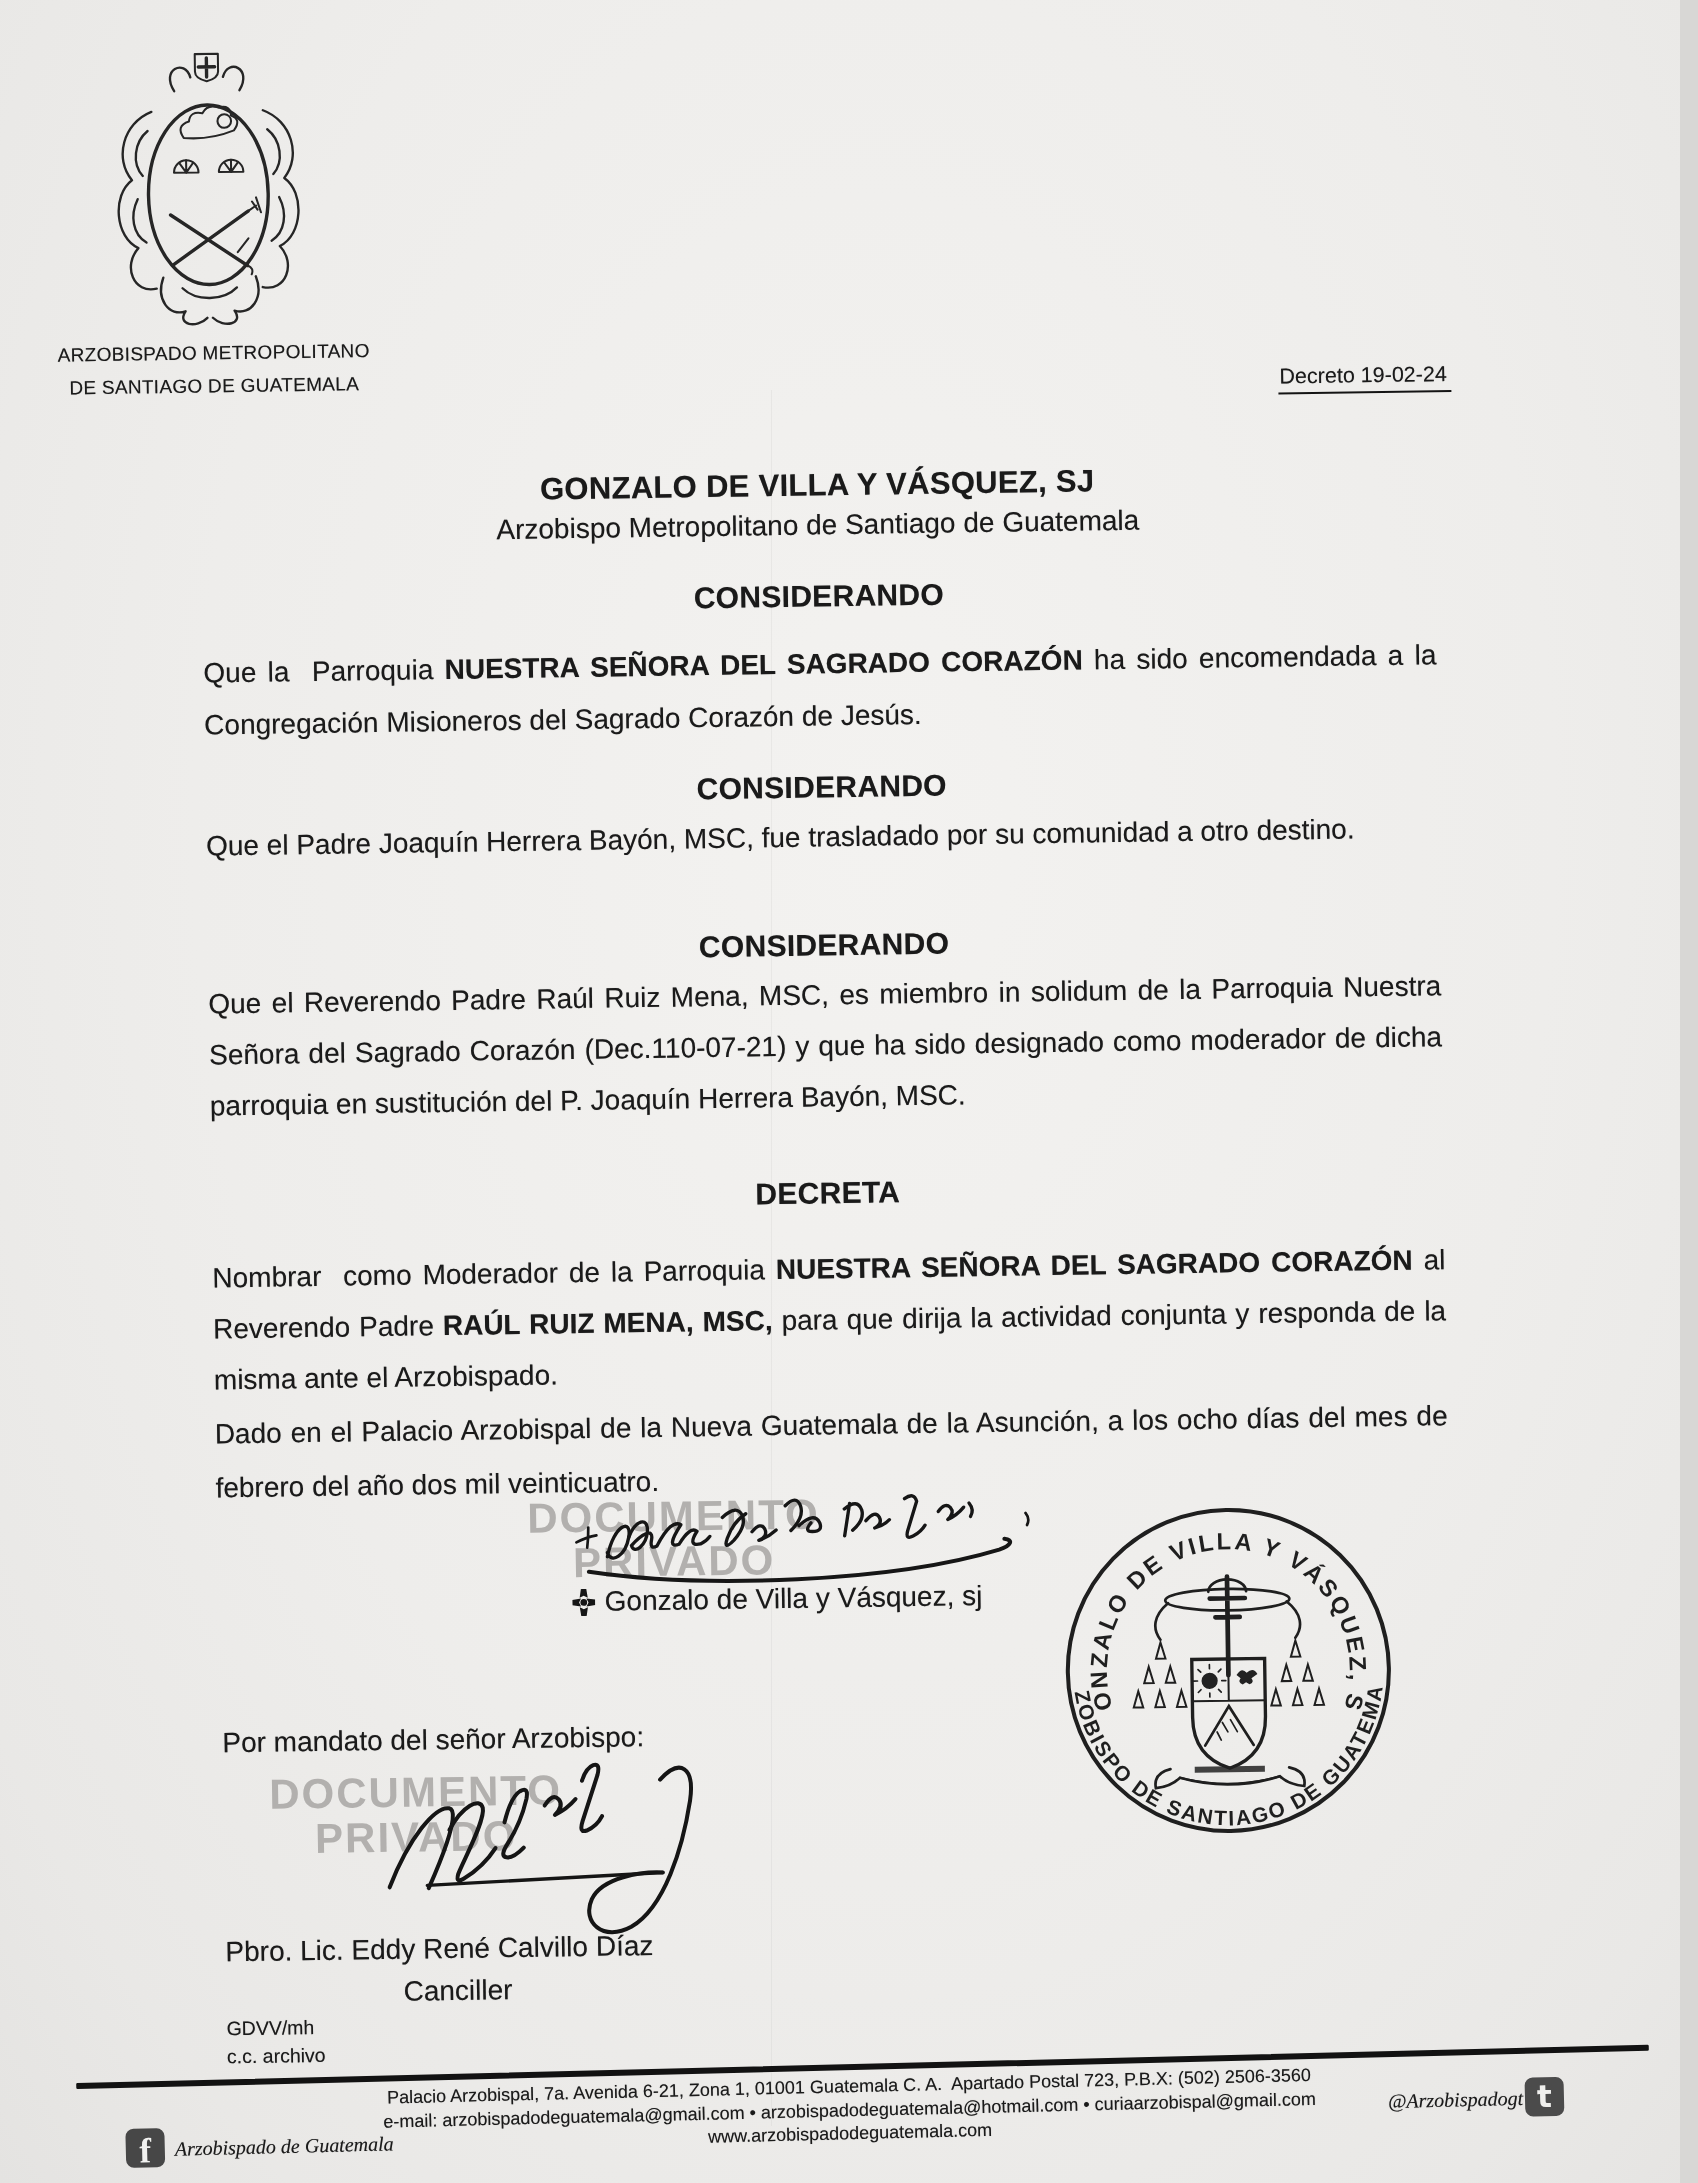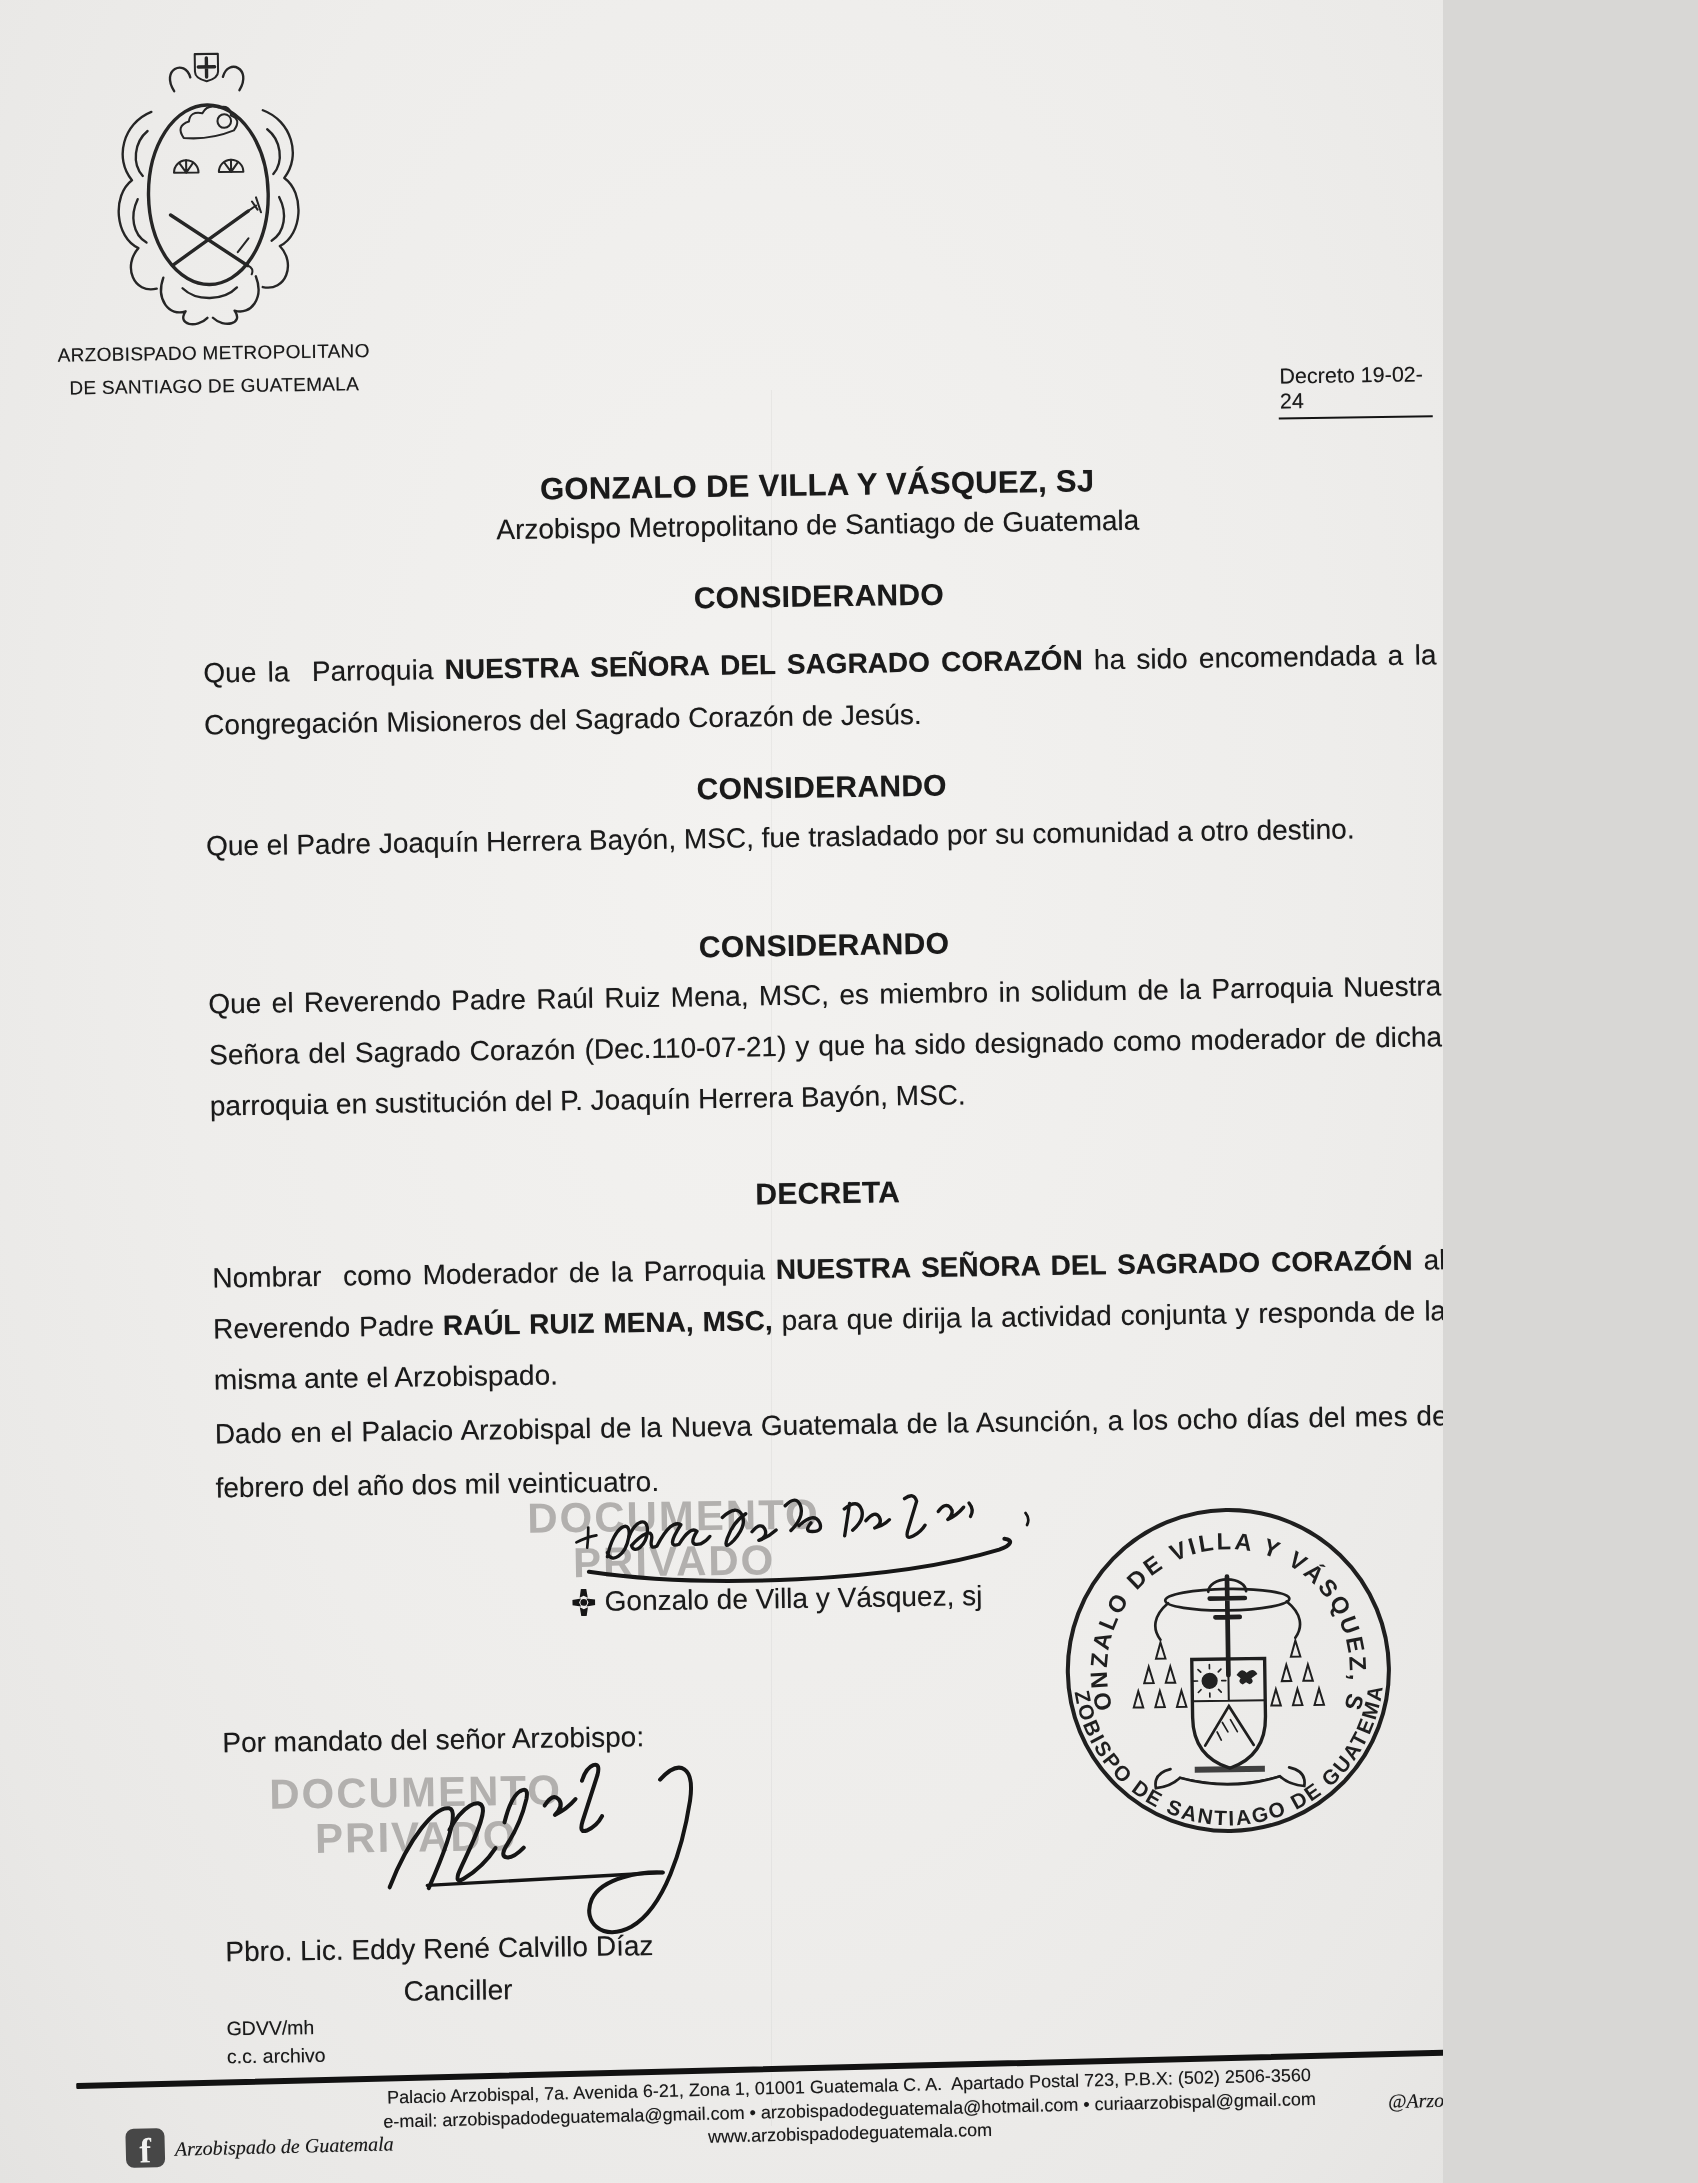--- a/index.html
+++ b/index.html
@@ -1,18 +1,18 @@
 <!DOCTYPE html>
 <html lang="es" style="font-size:10.8px"><head>
 <meta charset="utf-8">
 <style>
   html,body{margin:0;padding:0;background:#d8d7d5;}
   .page{
     position:relative;
-    width:1443px;height:2183px;
+    width:1680px;height:2183px;
     overflow:hidden;
     background:
       radial-gradient(ellipse at 52% 38%, #f3f2f0 0%, #eeedeb 55%, #e9e8e6 85%, #e4e3e1 100%);
     font-family:"Liberation Sans","DejaVu Sans",sans-serif;
     color:#1a1a1a;
   }
   .rot{position:absolute;inset:0;transform:rotate(-0.85deg);transform-origin:849px 1110px;}
   .abs{position:absolute;}
   .ink{color:#1a1a1a;text-shadow:0 0 0.7px rgba(20,20,20,.45);}
   .fold{position:absolute;left:771px;top:390px;width:1.3px;height:1736px;background:rgba(60,60,60,.05);}

